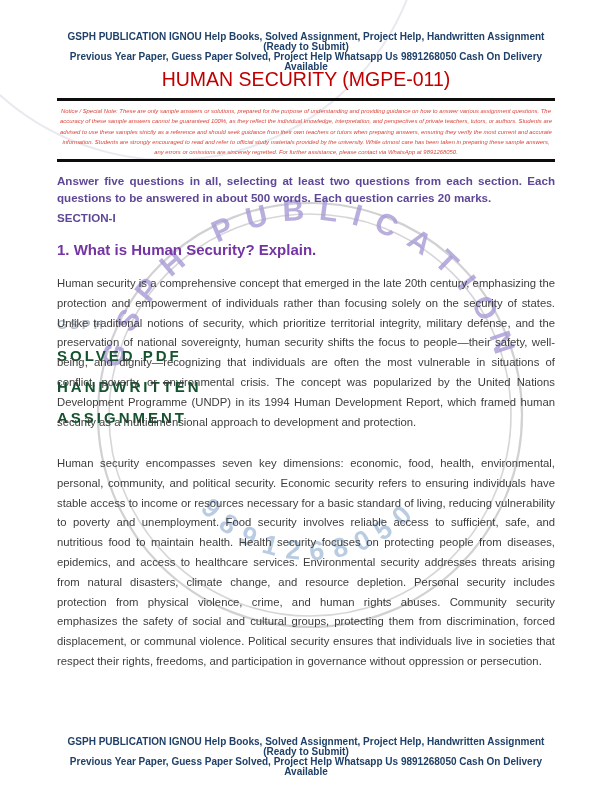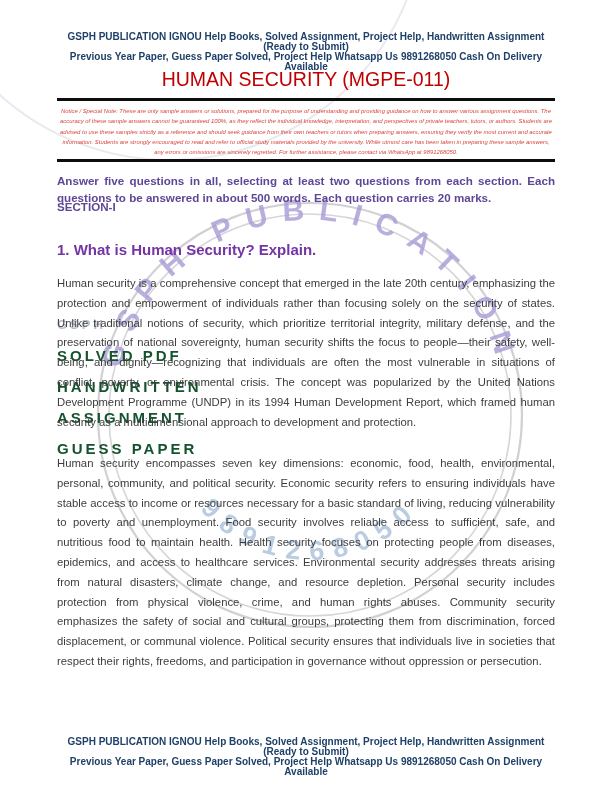--- a/index.html
+++ b/index.html
@@ -42,21 +42,21 @@
     position:absolute;left:57px;width:498px;top:106px;
     text-align:center;color:#d8453a;font-style:italic;
     font-size:5.9px;line-height:10.3px;
   }
   .instruction{
     position:absolute;left:57px;width:498px;top:172px;
     color:#5e4796;font-weight:bold;font-size:11.6px;line-height:17px;
     text-align:justify;
   }
   .section-heading{
-    position:absolute;left:57px;top:200px;
+    position:absolute;left:57px;top:211px;
     color:#5e4796;font-weight:bold;font-size:11.6px;
   }
   .question-heading{
     position:absolute;left:57px;top:241px;
     color:#7434a4;font-weight:bold;font-size:15px;
   }
   .body-para{
     position:absolute;left:57px;width:498px;
     color:#3d3d3d;font-size:11.3px;line-height:19.8px;text-align:justify;margin-top:8px;
   }
@@ -85,21 +85,20 @@
     <text font-family="Liberation Sans, sans-serif" font-size="27" font-weight="bold" letter-spacing="10" fill="#a9c0dc" opacity="0.8">
       <textPath href="#arcBottom" startOffset="50%" text-anchor="middle">9891268050</textPath>
     </text>
   </svg>
 
   <div class="wm-center">
     <div class="wm-line first">GSPH</div>
     <div class="wm-line">SOLVED PDF</div>
     <div class="wm-line">HANDWRITTEN</div>
     <div class="wm-line">ASSIGNMENT</div>
-    <div class="wm-line">GUESS PAPER</div>
   </div>
 
   <div class="content">
 
     <div class="hdr top">
       <div>GSPH PUBLICATION IGNOU Help Books, Solved Assignment, Project Help, Handwritten Assignment (Ready to Submit)</div>
       <div>Previous Year Paper, Guess Paper Solved, Project Help Whatsapp Us 9891268050 Cash On Delivery Available</div>
     </div>
 
     <div class="doc-title">HUMAN SECURITY (MGPE-011)</div>

